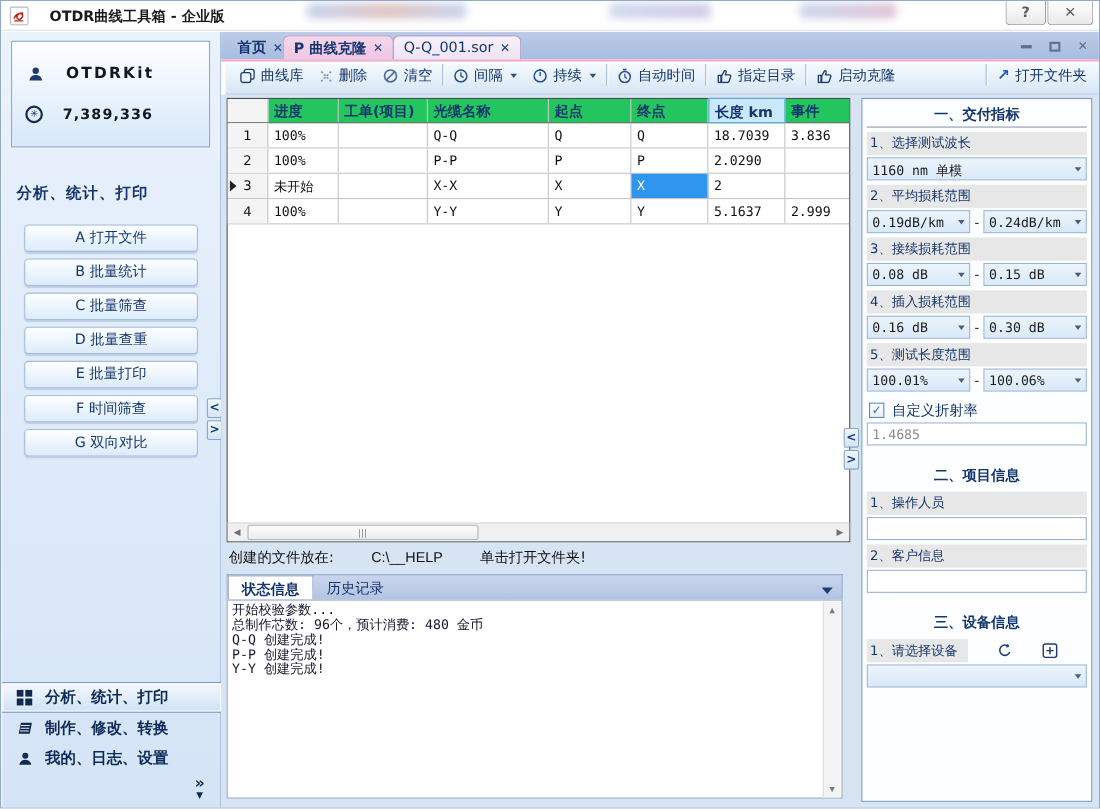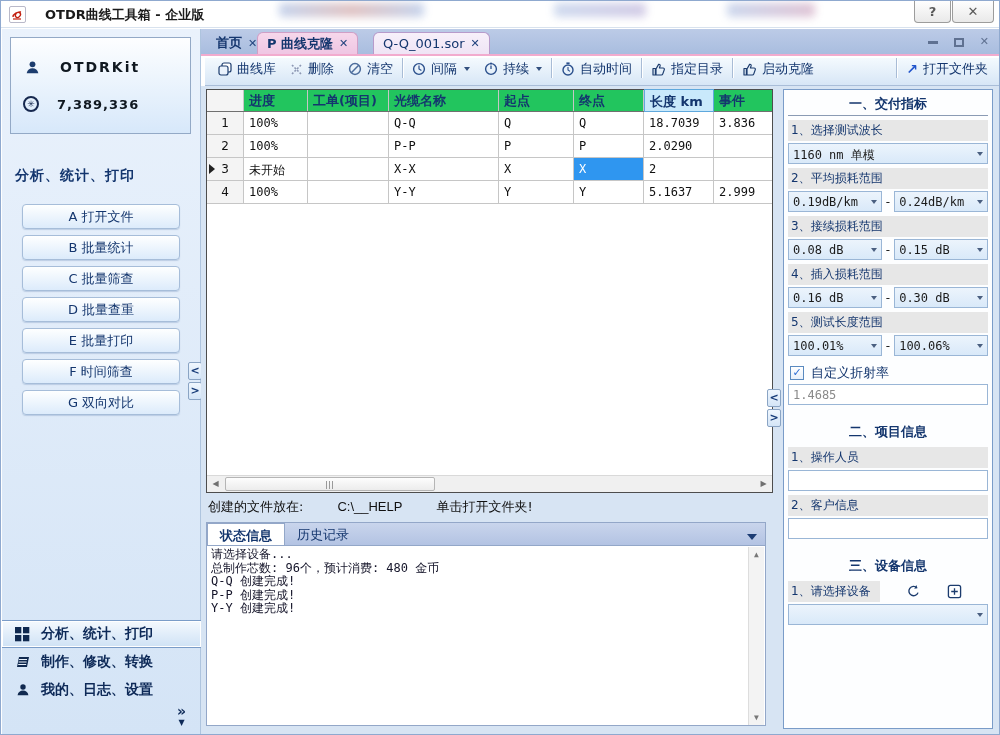--- a/index.html
+++ b/index.html
@@ -35,21 +35,21 @@
   .bmicon{width:19px;height:16px;display:inline-flex;align-items:center;justify-content:center;}
   .more{position:absolute;right:14px;bottom:8px;text-align:center;color:#0e2a58;font-weight:bold;font-size:14px;line-height:9px;}
   .more small{font-size:8px;}
 
   
   .tabstrip{position:absolute;left:200px;top:28px;width:800px;height:27px;background:linear-gradient(180deg,#bccbe7,#a9bddf);border-bottom:2px solid #f2abce;}
   .tab{position:absolute;top:3px;height:22px;display:flex;align-items:center;gap:6px;padding:0 9px;font-size:13px;font-weight:bold;color:#14366e;border-radius:6px 6px 0 0;}
   .tab .x{font-size:11px;font-weight:bold;color:#22447e;}
   .tab-home{left:6px;}
   .tab-clone{left:56px;background:linear-gradient(180deg,#f6d7eb,#efc6e3);border:1px solid #d09fc6;border-bottom:none;}
-  .tab-file{left:156px;background:linear-gradient(180deg,#f7f0fa,#efe4f5);border:1px solid #b79bcb;border-bottom:none;font-weight:normal;margin-left:16px;}
+  .tab-file{left:156px;background:linear-gradient(180deg,#f7f0fa,#efe4f5);border:1px solid #b79bcb;border-bottom:none;font-weight:normal;}
   .mdibtns{position:absolute;right:12px;top:7px;display:flex;gap:16px;align-items:center;}
   .mdg{color:#5f7191;font-weight:bold;font-size:11px;line-height:12px;}
   .mdi-min{width:10px;height:3px;background:#5f7191;}
   .mdi-res{width:10px;height:9px;border:2px solid #5f7191;}
 
   
   .toolbar{position:absolute;left:204px;top:57px;width:800px;height:28px;background:linear-gradient(180deg,#f4fafe,#d7e6f6);border-bottom:1px solid #a9bdd8;display:flex;align-items:flex-start;padding:0 10px 0 6px;font-size:13px;color:#14366e;}
   .titem{display:flex;align-items:center;gap:5px;padding:0 7px;height:22px;cursor:default;}
   .tsep{width:1px;height:20px;background:#a8bcd6;box-shadow:1px 0 0 #fff;margin:0 2px;}
   .caret{width:0;height:0;border-left:3.5px solid transparent;border-right:3.5px solid transparent;border-top:4px solid #33507e;margin-left:2px;}
@@ -361,21 +361,21 @@
     <span>创建的文件放在:</span><span class="mono">C:\__HELP</span><span>单击打开文件夹!</span>
   </div>
 
   <div class="logtabs">
     <div class="ltab active">状态信息</div>
     <div class="ltab">历史记录</div>
     <div class="ldrop"></div>
   </div>
 
   <div class="logarea">
-    <div>请选择设备...</div>
+    <div>开始校验参数...</div>
     <div>总制作芯数: 96个，预计消费: 480 金币</div>
     <div>Q-Q  创建完成!</div>
     <div>P-P  创建完成!</div>
     <div>Y-Y  创建完成!</div>
     <div class="vscroll">
       <div class="varrow up">▲</div>
       <div class="varrow down">▼</div>
     </div>
   </div>
 

